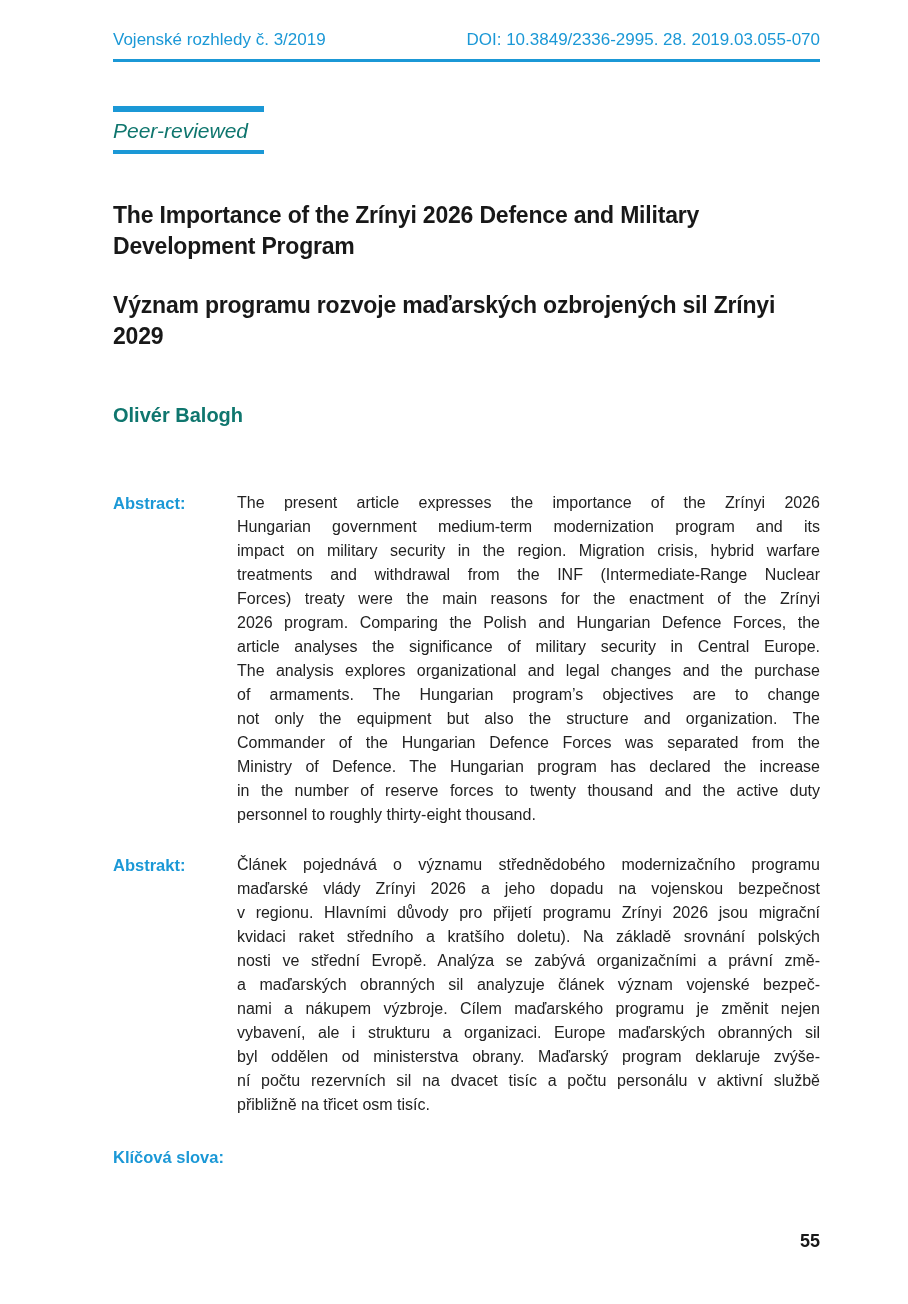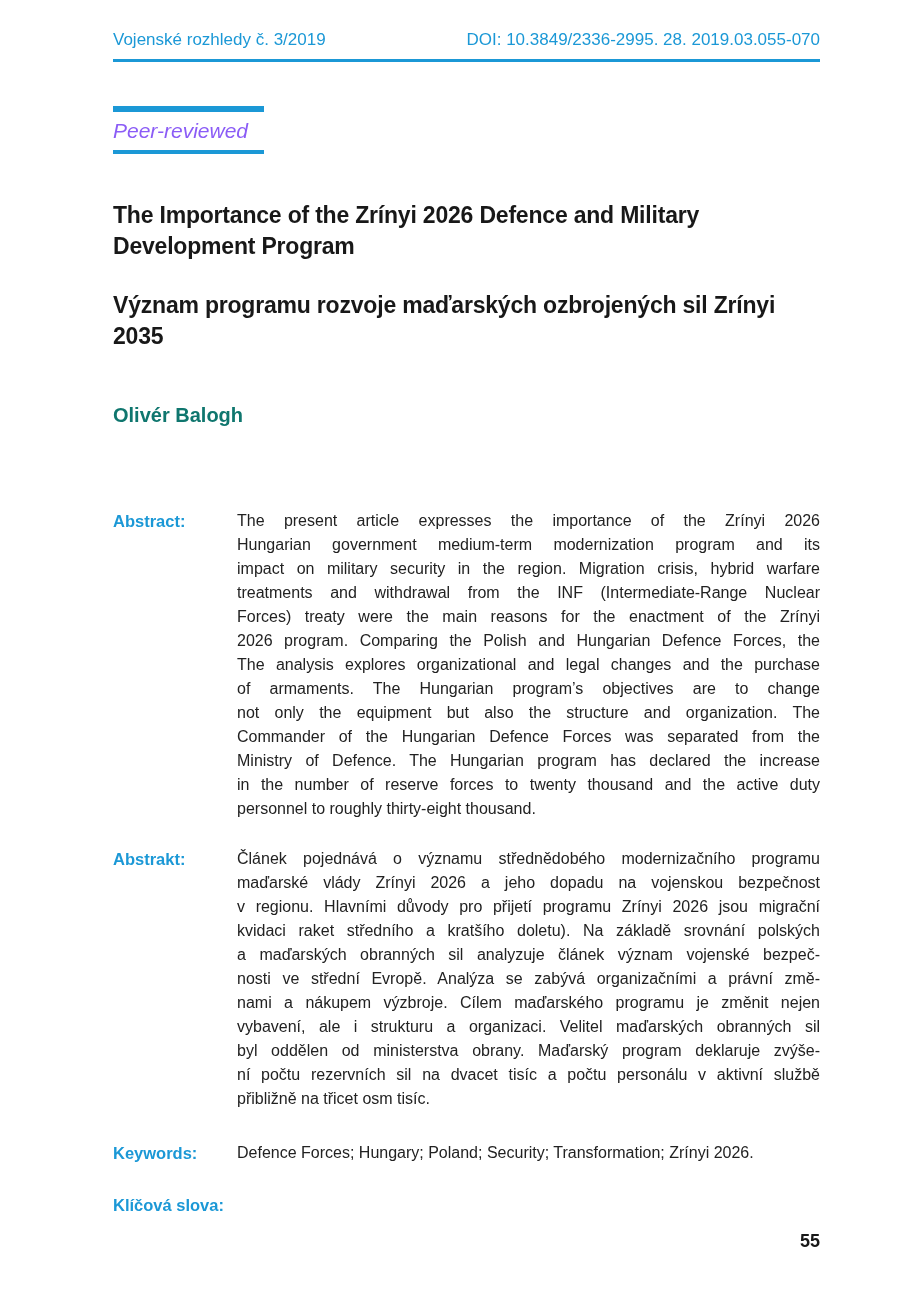--- a/index.html
+++ b/index.html
@@ -29,21 +29,21 @@
     color: #1b98d6;
   }
 
   
   .badge {
     display: inline-block;
     margin-top: 44px;
     border-top: 6px solid #1b98d6;
     border-bottom: 4px solid #1b98d6;
     padding: 7px 16px 7px 0;
-    color: #8b5cf6;
+    color: #0f766e;
     font-style: italic;
     font-size: 21px;
   }
 
   
   .title {
     margin-top: 46px;
     font-weight: bold;
     font-size: 23px;
     line-height: 31px;
@@ -70,21 +70,21 @@
     font-weight: bold;
     font-size: 16.5px;
     line-height: 24px;
   }
   .row .content {
     flex: 1 1 auto;
     font-size: 16px;
     line-height: 24px;
     color: #222222;
   }
-  .row.abstract-en { margin-top: 82px; }
+  .row.abstract-en { margin-top: 64px; }
   .row.abstract-cs { margin-top: 26px; }
   .row.keywords-en { margin-top: 30px; }
   .row.keywords-cs { margin-top: 28px; }
 
   
   .jline { text-align: justify; text-align-last: justify; }
   .jlast { text-align: justify; text-align-last: left; }
 
   
   .page-number {
@@ -109,65 +109,62 @@
 
   <div class="badge">Peer-reviewed</div>
 
   <div class="title en">
       <div class="jline">The Importance of the Zrínyi 2026 Defence and Military</div>
       <div class="jlast">Development Program</div>
     </div>
 
   <div class="title cs">
       <div class="jline">Význam programu rozvoje maďarských ozbrojených sil Zrínyi</div>
-      <div class="jlast">2035</div>
+      <div class="jlast">2029</div>
     </div>
 
   <div class="author">Olivér Balogh</div>
 
   <div class="row abstract-en">
     <div class="label">Abstract:</div>
     <div class="content">
         <div class="jline">The present article expresses the importance of the Zrínyi 2026</div>
         <div class="jline">Hungarian government medium-term modernization program and its</div>
         <div class="jline">impact on military security in the region. Migration crisis, hybrid warfare</div>
         <div class="jline">treatments and withdrawal from the INF (Intermediate-Range Nuclear</div>
         <div class="jline">Forces) treaty were the main reasons for the enactment of the Zrínyi</div>
         <div class="jline">2026 program. Comparing the Polish and Hungarian Defence Forces, the</div>
+        <div class="jline">article analyses the significance of military security in Central Europe.</div>
         <div class="jline">The analysis explores organizational and legal changes and the purchase</div>
         <div class="jline">of armaments. The Hungarian program’s objectives are to change</div>
         <div class="jline">not only the equipment but also the structure and organization. The</div>
         <div class="jline">Commander of the Hungarian Defence Forces was separated from the</div>
         <div class="jline">Ministry of Defence. The Hungarian program has declared the increase</div>
         <div class="jline">in the number of reserve forces to twenty thousand and the active duty</div>
         <div class="jlast">personnel to roughly thirty-eight thousand.</div>
       </div>
   </div>
 
   <div class="row abstract-cs">
     <div class="label">Abstrakt:</div>
     <div class="content">
         <div class="jline">Článek pojednává o významu střednědobého modernizačního programu</div>
         <div class="jline">maďarské vlády Zrínyi 2026 a jeho dopadu na vojenskou bezpečnost</div>
         <div class="jline">v regionu. Hlavními důvody pro přijetí programu Zrínyi 2026 jsou migrační</div>
         <div class="jline">kvidaci raket středního a kratšího doletu). Na základě srovnání polských</div>
+        <div class="jline">nosti ve střední Evropě. Analýza se zabývá organizačními a právní změ-</div>
         <div class="jline">a maďarských obranných sil analyzuje článek význam vojenské bezpeč-</div>
-        <div class="jline">nosti ve střední Evropě. Analýza se zabývá organizačními a právní změ-</div>
         <div class="jline">nami a nákupem výzbroje. Cílem maďarského programu je změnit nejen</div>
-        <div class="jline">vybavení, ale i strukturu a organizaci. Velitel maďarských obranných sil</div>
+        <div class="jline">vybavení, ale i strukturu a organizaci. Europe maďarských obranných sil</div>
         <div class="jline">byl oddělen od ministerstva obrany. Maďarský program deklaruje zvýše-</div>
         <div class="jline">ní počtu rezervních sil na dvacet tisíc a počtu personálu v aktivní službě</div>
         <div class="jlast">přibližně na třicet osm tisíc.</div>
       </div>
   </div>
 
-  <div class="row keywords-en">
-    <div class="label">Keywords:</div>
-    <div class="content">Defence Forces; Hungary; Poland; Security; Transformation; Zrínyi 2026.</div>
-  </div>
 
   <div class="row keywords-cs">
     <div class="label">Klíčová slova:</div>
   </div>
 
 </div>
 
 <div class="page-number">55</div>
 
 </body></html>

